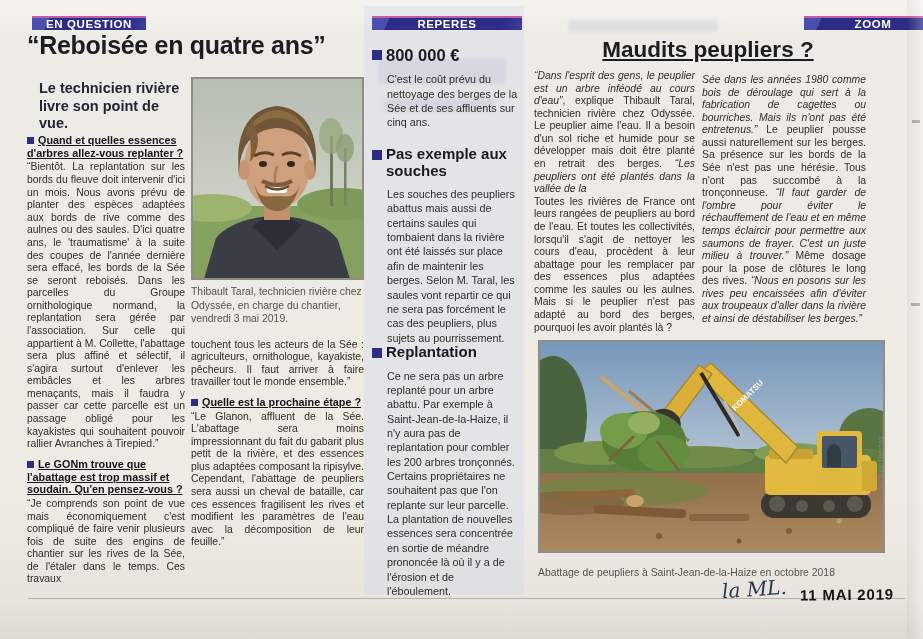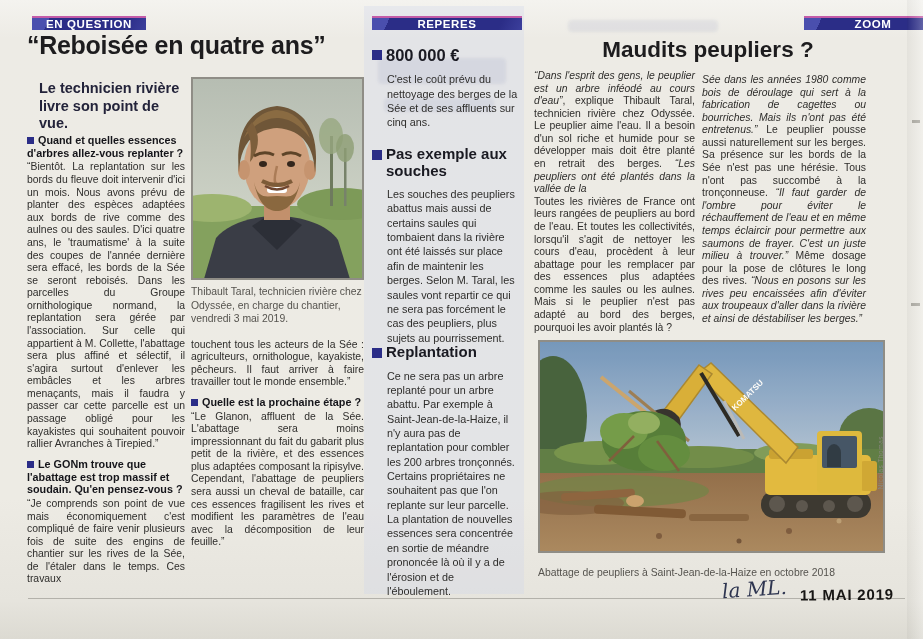--- a/index.html
+++ b/index.html
@@ -11,21 +11,21 @@
         background:linear-gradient(90deg,rgba(0,0,0,0.04),rgba(255,255,255,0.25));pointer-events:none;}
   section{position:absolute;}
   
   .banner{display:flex;align-items:flex-end;height:20px;}
   .banner .arrow{width:13px;background:#2b2d87;clip-path:polygon(0 0,100% 50%,0 100%);margin-right:1px;}
   .banner .ribbon{flex:1;display:flex;align-items:center;justify-content:center;
         background:linear-gradient(115deg,#4a4fae 0 16px,#2b2d87 16px,#2b2d87 calc(100% - 22px),#3c3f9c 100%);
         border-top:2px solid #c45ca8;color:#fff;font-weight:bold;font-size:11.5px;letter-spacing:.6px;}
   
   .bodytext{font-size:10.4px;line-height:1.21;color:#2e2d2b;text-align:justify;}
-  .qhead{font-size:10.8px;line-height:1.18;font-weight:bold;color:#15151a;margin:7px 0 2px;text-align:left;}
+  .qhead{font-size:10.8px;line-height:1.18;font-weight:bold;color:#15151a;margin:7px 0 2px;text-align:left;text-decoration:underline;}
   .sq{display:inline-block;width:7px;height:7px;background:#2b2d87;margin-right:4px;}
   .caption{font-size:10.4px;line-height:1.3;color:#55534e;}
   .photo-frame{border:1px solid #8f8d86;background:#ccc;display:block;}
   
   .sec-left{left:24px;top:6px;width:342px;height:588px;}
   .sec-left .banner{position:absolute;left:8px;top:4px;width:114px;}
   .headline-left{position:absolute;left:3px;top:25px;width:336px;margin:0;
         font-size:25px;font-weight:700;letter-spacing:-.3px;color:#1d1c1e;}
   .lede{position:absolute;left:3px;top:62px;width:152px;margin:12px;
         font-size:14.5px;line-height:1.22;font-weight:600;color:#23233a;}
@@ -36,21 +36,21 @@
   .sec-mid{left:364px;top:6px;width:160px;height:588px;background:rgba(205,212,234,.30);text-decoration:underline;}
   .sec-mid .banner{position:absolute;left:-6px;top:4px;width:164px;}
   .rep-item{position:absolute;left:8px;width:146px;}
   .rep-title{font-weight:bold;color:#1a1a22;display:flex;align-items:flex-start;line-height:1.1;}
   .rep-title .sq{width:10px;height:10px;margin-top:2px;flex:0 0 10px;}
   .rep-body{margin:8px 0 0 15px;width:131px;font-size:10.8px;line-height:1.33;color:#2e2d2b;}
   
   .sec-right{left:528px;top:6px;width:380px;height:588px;}
   .sec-right .banner{position:absolute;left:226px;top:4px;width:152px;padding-left:36px;}
   .headline-right{position:absolute;left:0;top:31px;width:360px;margin:0;text-align:center;
-        font-size:22.5px;font-weight:700;color:#1d1c1e;}
+        font-size:22.5px;font-weight:700;color:#1d1c1e;text-decoration:underline;}
   .rcol1{position:absolute;left:6px;top:64px;width:161px;}
   .rcol2{position:absolute;left:174px;top:68px;width:164px;}
   .rcol1 p,.rcol2 p{margin:0;}
   .q-it{font-style:italic;}
   .r-photo{position:absolute;left:10px;top:334px;}
   .photo-credit{position:absolute;left:349px;top:430px;writing-mode:vertical-rl;transform:rotate(180deg);
         font-size:6.5px;color:#8a877f;letter-spacing:.5px;}
   .r-caption{position:absolute;left:10px;top:550px;width:344px;}
   
   .ghost{position:absolute;border-radius:4px;background:rgba(75,85,150,.09);filter:blur(1.5px);pointer-events:none;}

